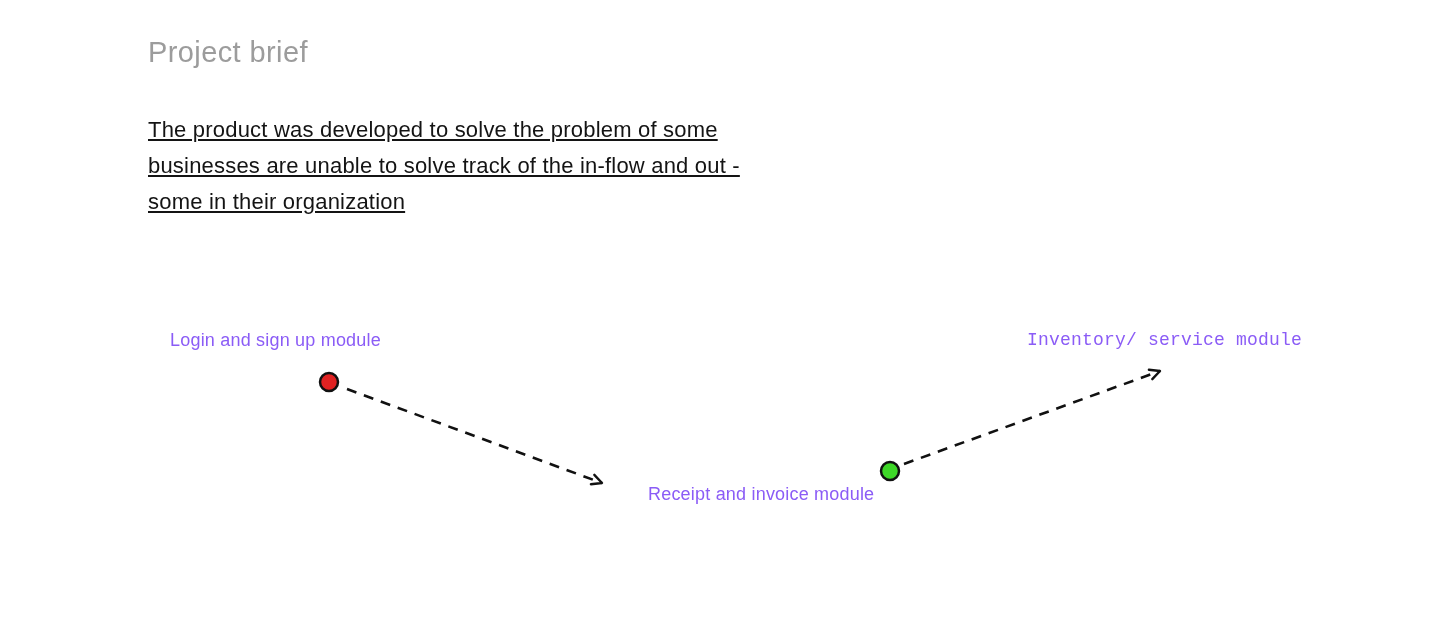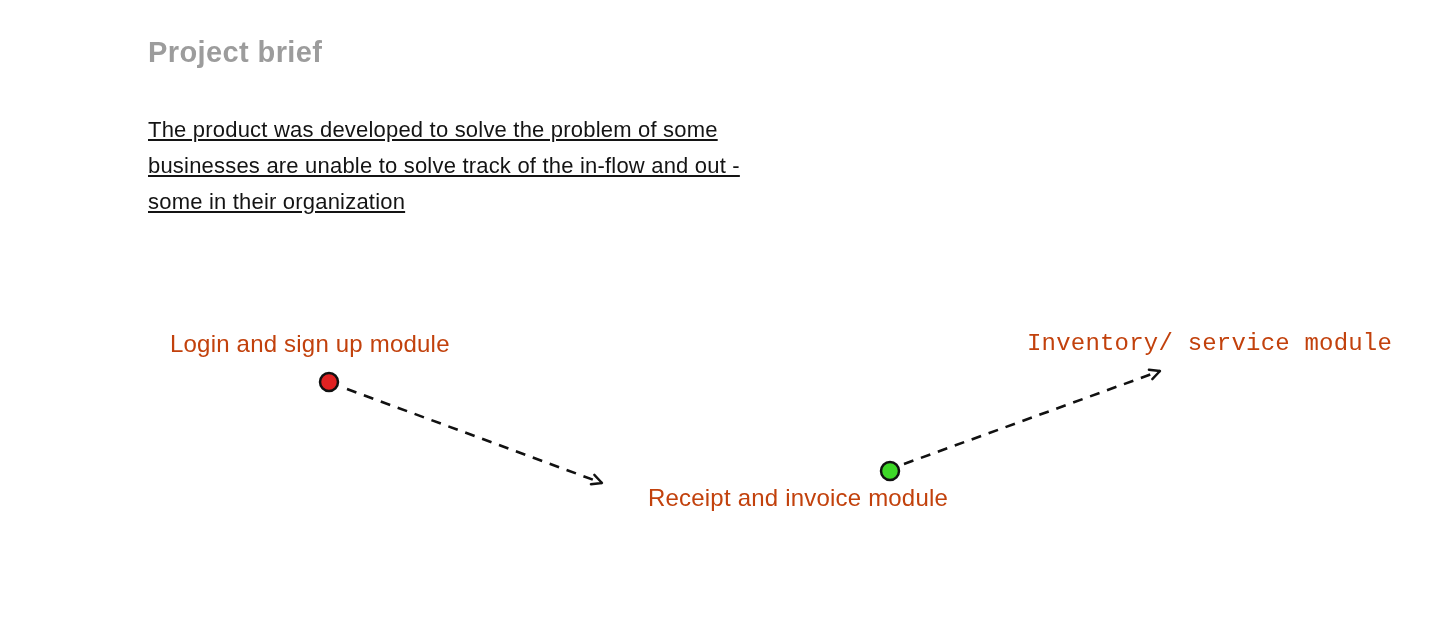--- a/index.html
+++ b/index.html
@@ -11,45 +11,45 @@
     overflow: hidden;
     font-family: "Liberation Sans", "DejaVu Sans", sans-serif;
     color: #141414;
   }
   .page-title {
     position: absolute;
     left: 148px;
     top: 36px;
     margin: 0;
     font-size: 29px;
-    font-weight: 700;
+    font-weight: 400;
     letter-spacing: 0.4px;
     color: #9c9c9c;
   }
   .brief {
     position: absolute;
     left: 148px;
     top: 112px;
     font-size: 22px;
     line-height: 36px;
     letter-spacing: 0.2px;
     color: #141414;
     text-decoration: underline;
   }
   .diagram {
     position: absolute;
     inset: 0;
   }
   .diagram svg { position: absolute; left: 0; top: 0; }
   .node-label {
     position: absolute;
-    font-size: 24px;
+    font-size: 18px;
     letter-spacing: 0.2px;
     white-space: nowrap;
-    color: #c2410c;
+    color: #8b5cf6;
   }
   .label-login     { left: 170px; top: 330px; }
   .label-receipt   { left: 648px; top: 484px; }
   .label-inventory { left: 1027px; top: 330px; font-family: Liberation Mono, monospace; }
   .dashed-line {
     stroke: #111111;
     stroke-width: 2.6;
     stroke-dasharray: 10 8;
     fill: none;
   }

